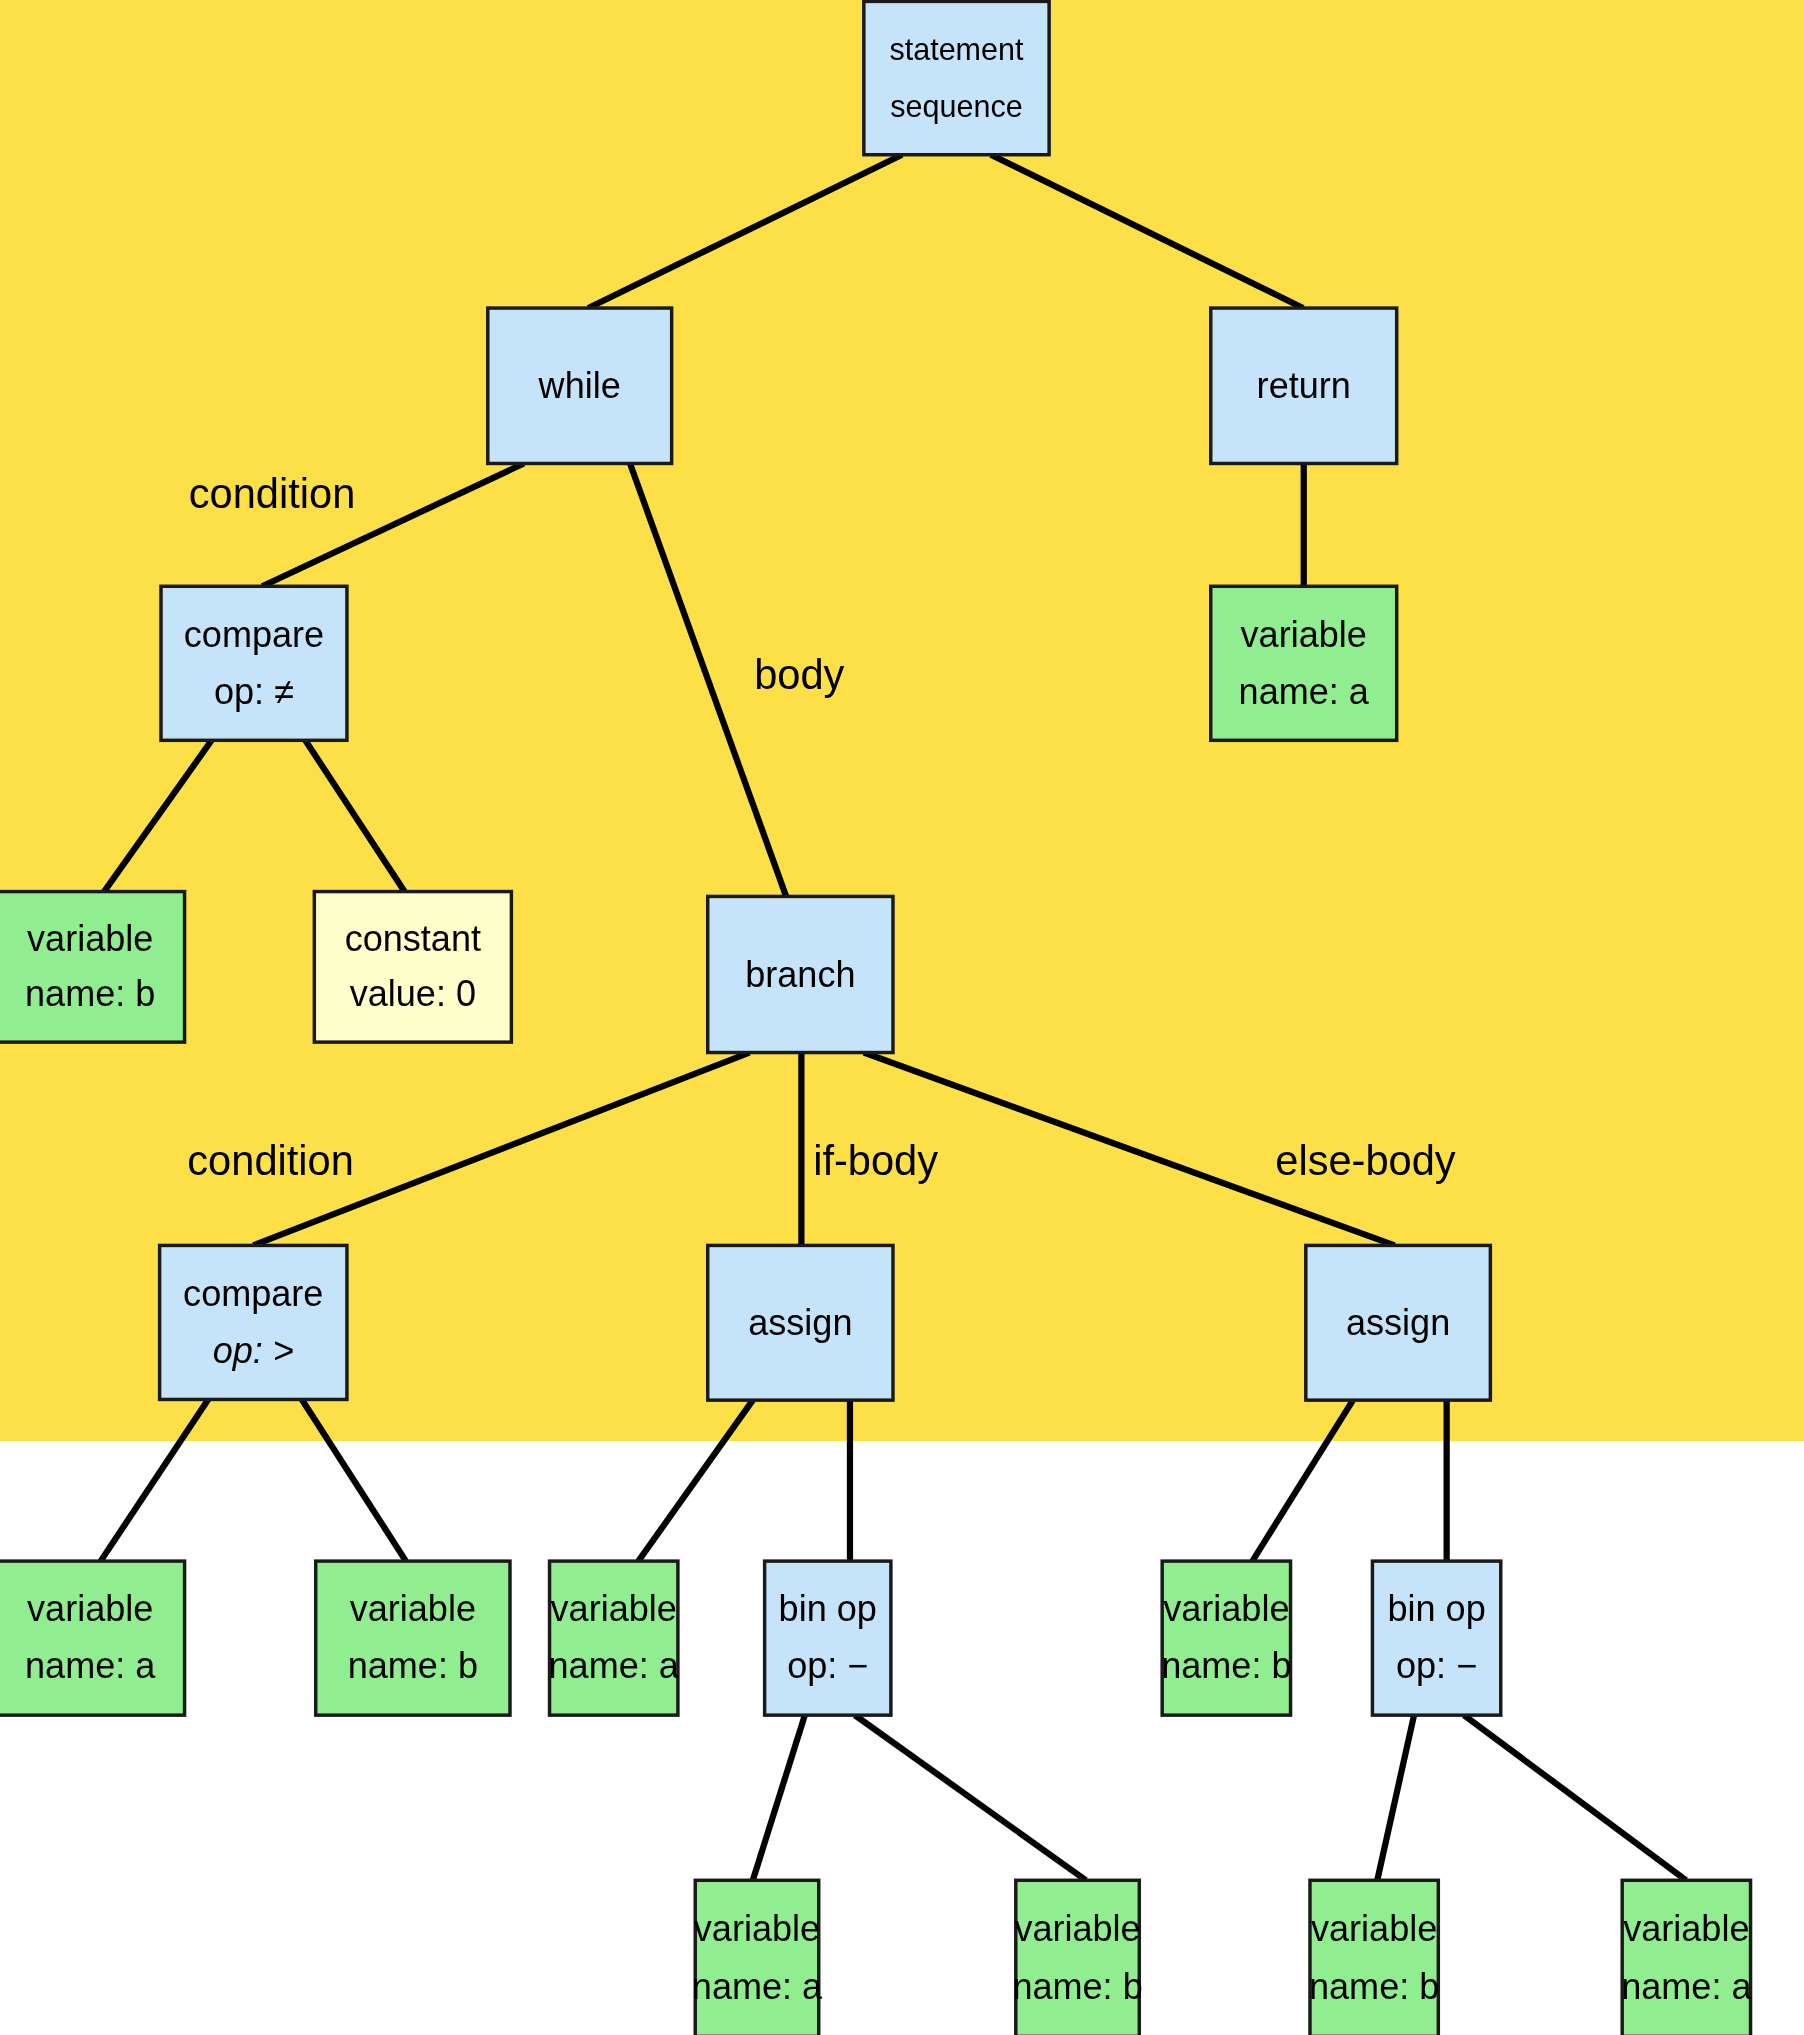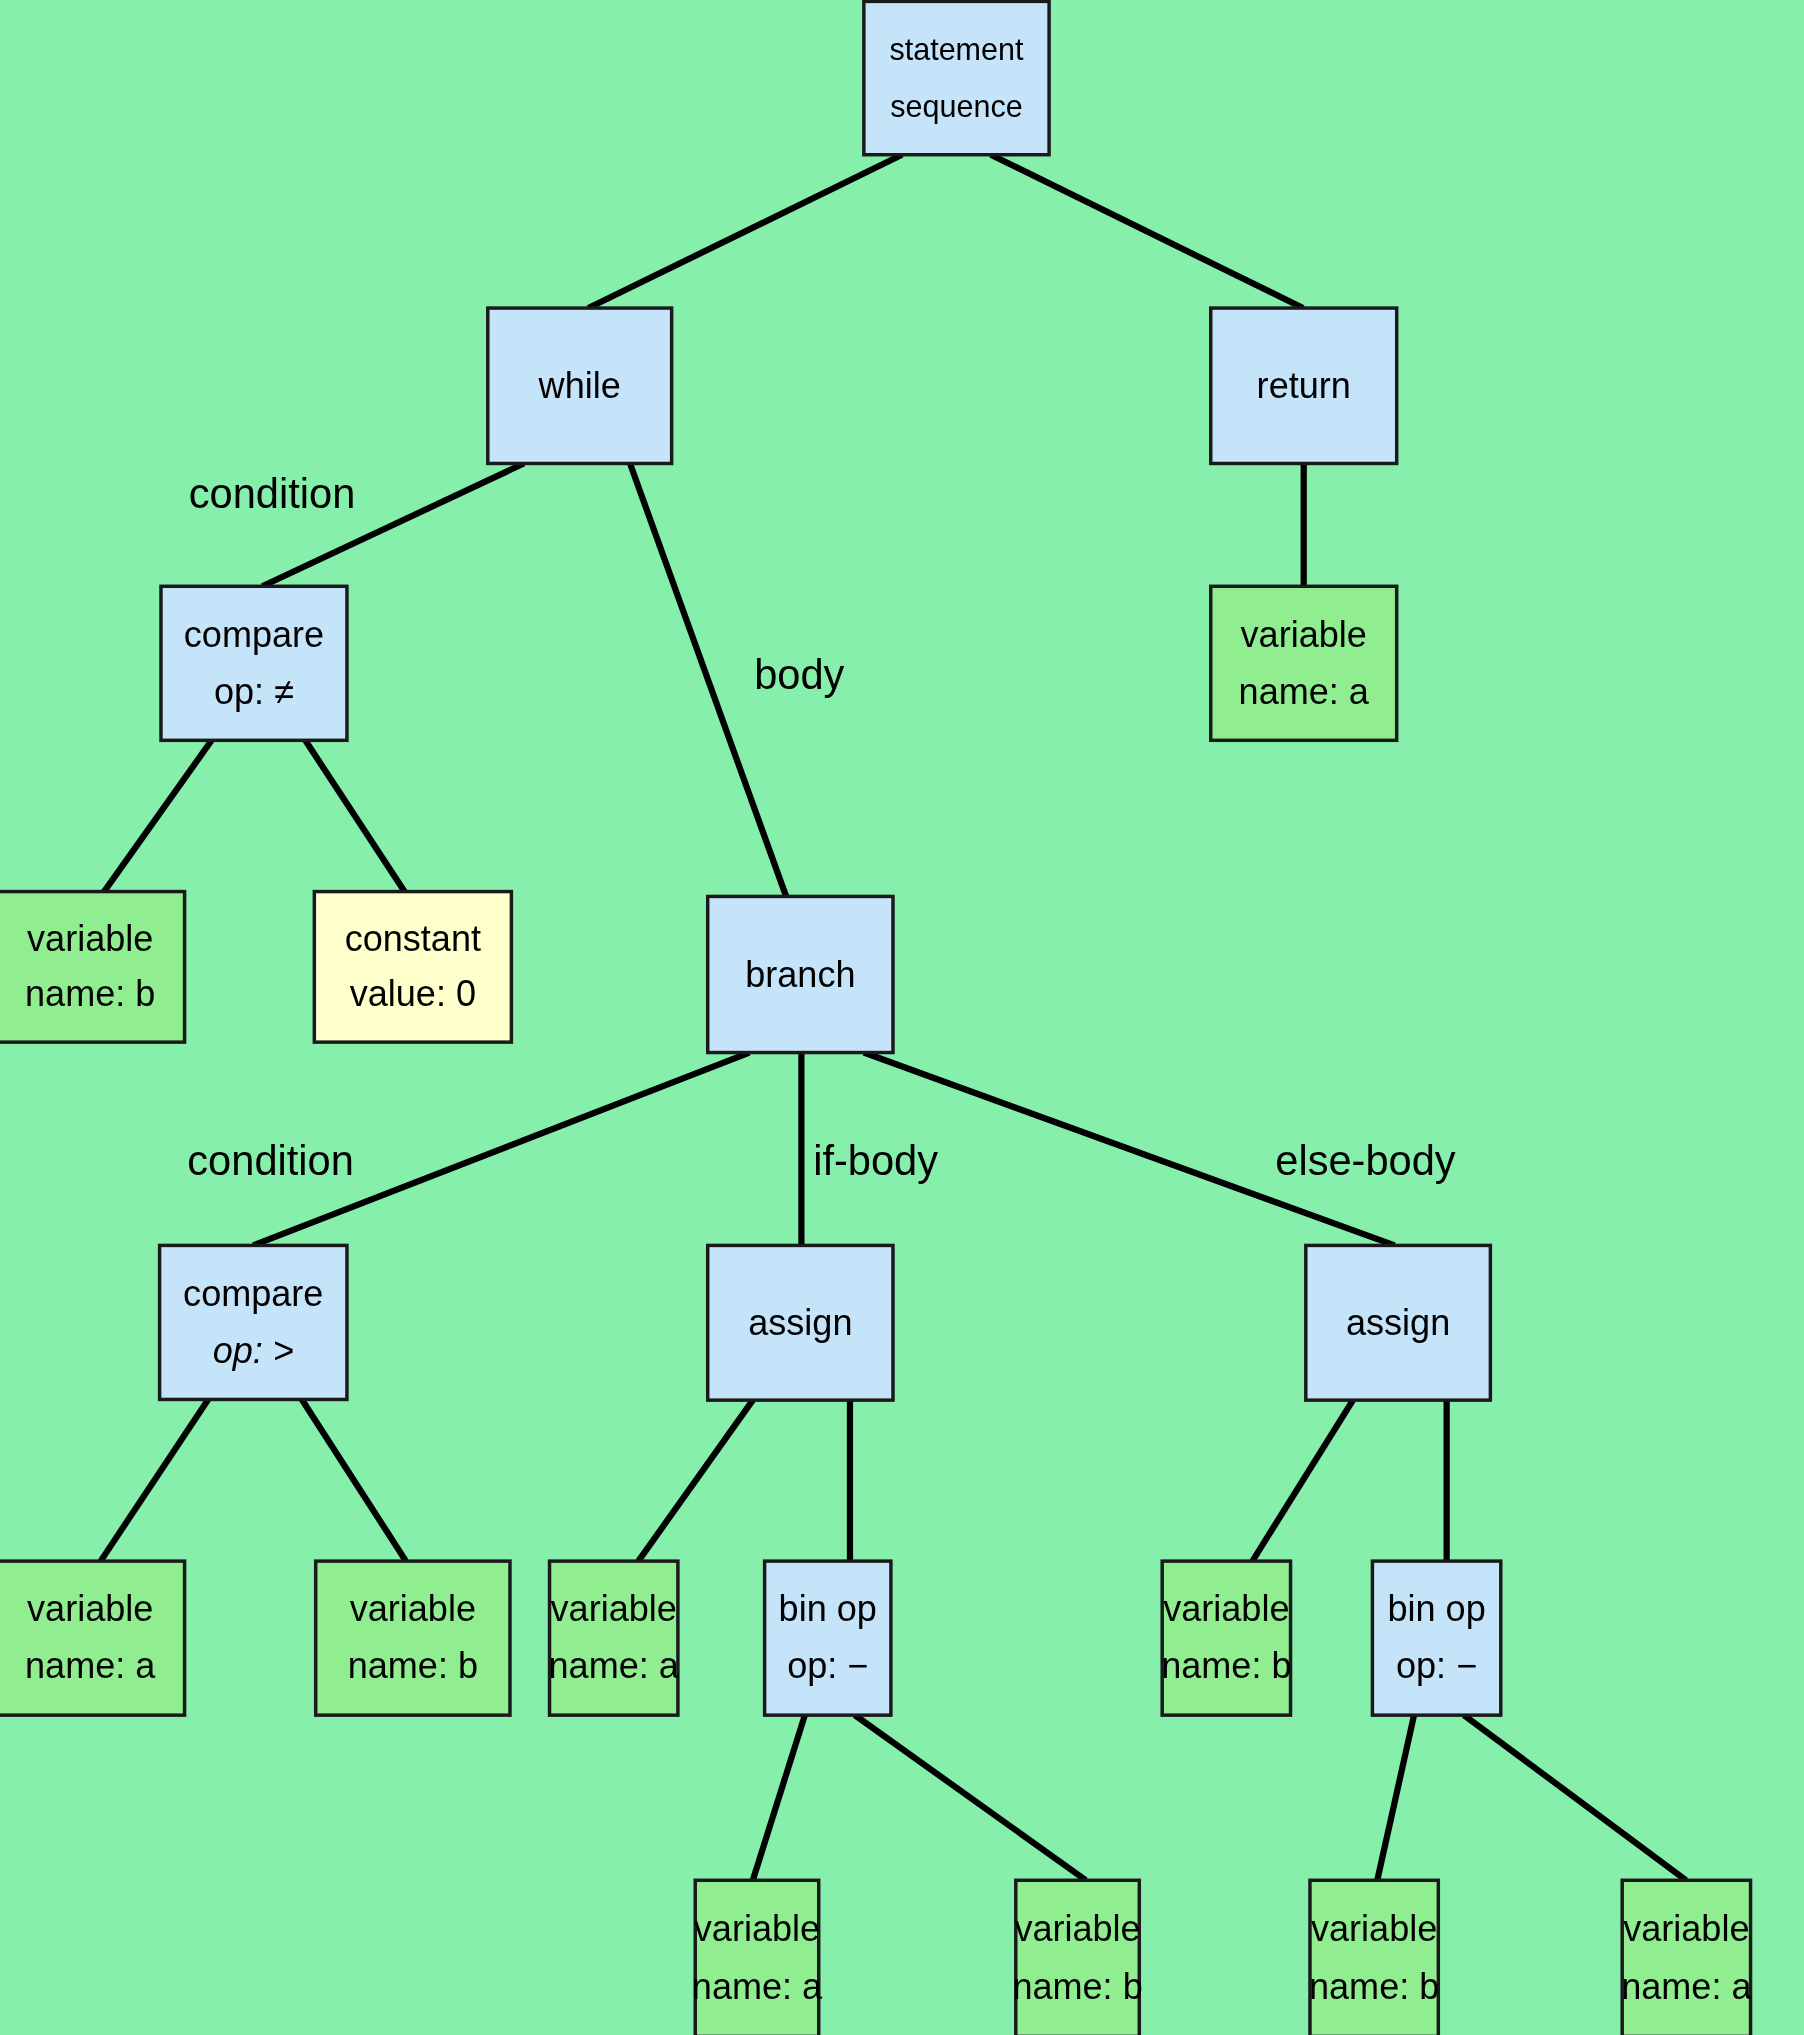--- a/index.html
+++ b/index.html
@@ -9,22 +9,22 @@
   }
   body {
     width: 1804px;
     height: 2035px;
     font-family: "Liberation Sans", sans-serif;
     overflow: hidden;
   }
   #ast-root {
     position: relative;
     width: 1804px;
-    height: 2035px;
-    background: #86efac;
+    height: 1441px;
+    background: #fde047;
   }
   svg#ast-svg {
     position: absolute;
     left: 0;
     top: 0;
     width: 1804px;
     height: 2035px;
     display: block;
   }
   .edge-line {

